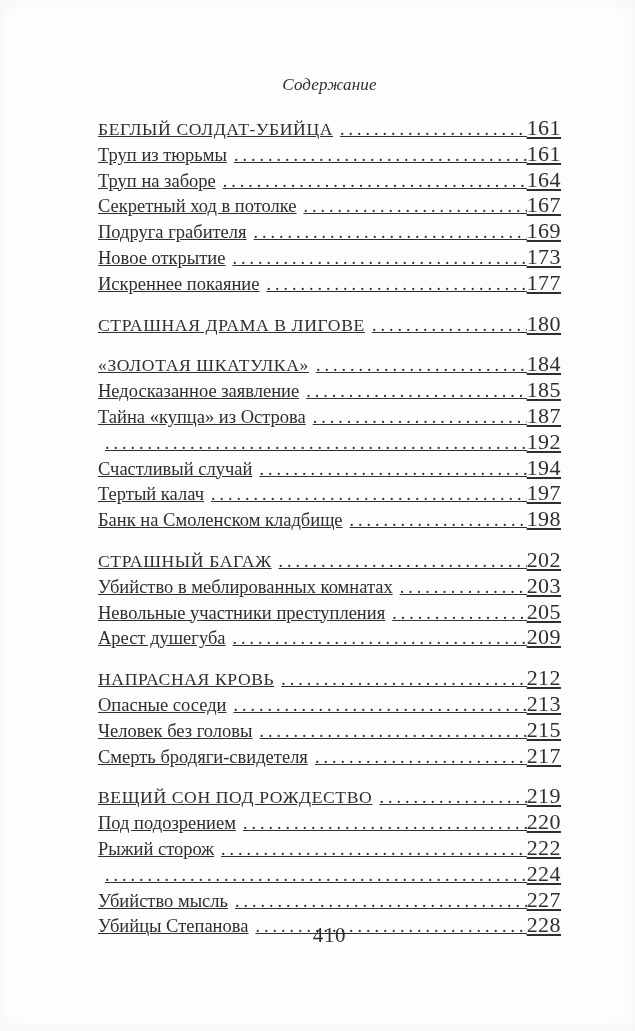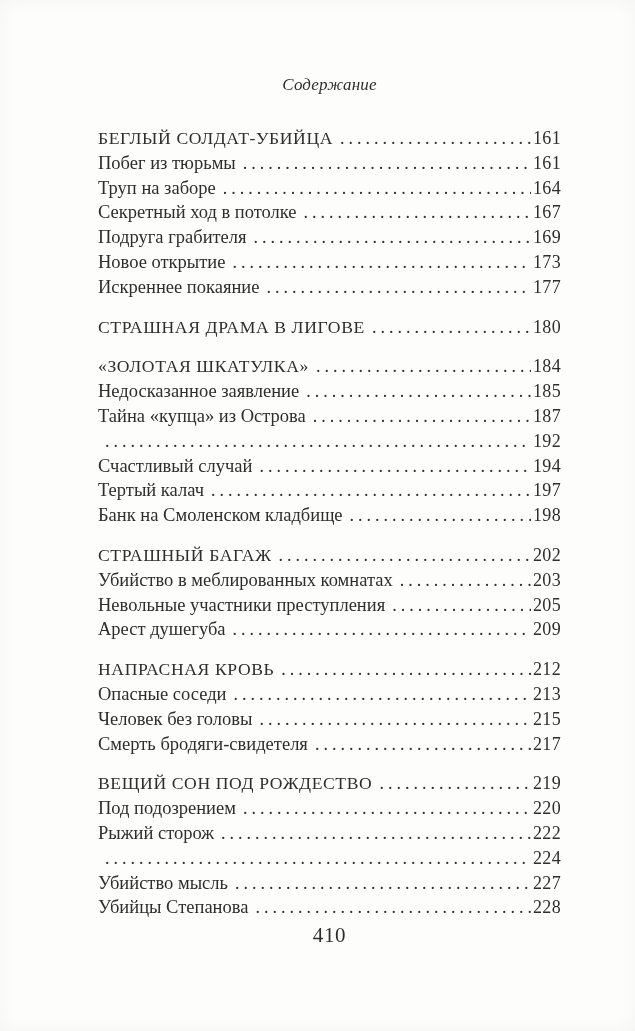--- a/index.html
+++ b/index.html
@@ -28,21 +28,21 @@
     font-size: 17px;
     line-height: 22px;
     letter-spacing: 0.01em;
   }
   .toc {
     position: absolute;
     top: 116px;
     left: 98px;
     right: 74px;
   }
-  .toc-group { margin: 10px 0 15px 0; }
+  .toc-group { margin: 0 0 15px 0; text-decoration: underline; }
   .toc-group:last-child { margin-bottom: 0; }
   .toc-row {
     display: flex;
     align-items: baseline;
     line-height: 24.8px;
     font-size: 18.5px;
     white-space: nowrap;
   }
   .toc-row.chapter {
     font-size: 17.6px;
@@ -60,21 +60,21 @@
     padding-left: 7px;
     padding-right: 6px;
     font-size: 18px;
     color: #333;
   }
   .toc-row .pagenum {
     flex: 0 0 auto;
     text-align: right;
     min-width: 30px;
     letter-spacing: 0.02em;
-    font-size: 18px;
+    font-size: 22px;
   }
   .folio {
     position: absolute;
     top: 923px;
     left: 98px;
     right: 74px;
     text-align: center;
     font-size: 21px;
     line-height: 25px;
     letter-spacing: 0.03em;
@@ -87,21 +87,21 @@
   <div class="running-head">Содержание</div>
 
   <div class="toc">
       <div class="toc-group">
         <div class="toc-row chapter">
           <span class="title">БЕГЛЫЙ СОЛДАТ-УБИЙЦА</span>
           <span class="leader" aria-hidden="true">................................................................................</span>
           <span class="pagenum">161</span>
         </div>
         <div class="toc-row section">
-          <span class="title">Побег из тюрьмы</span>
+          <span class="title">Труп из тюрьмы</span>
           <span class="leader" aria-hidden="true">................................................................................</span>
           <span class="pagenum">161</span>
         </div>
         <div class="toc-row section">
           <span class="title">Труп на заборе</span>
           <span class="leader" aria-hidden="true">................................................................................</span>
           <span class="pagenum">164</span>
         </div>
         <div class="toc-row section">
           <span class="title">Секретный ход в потолке</span>

